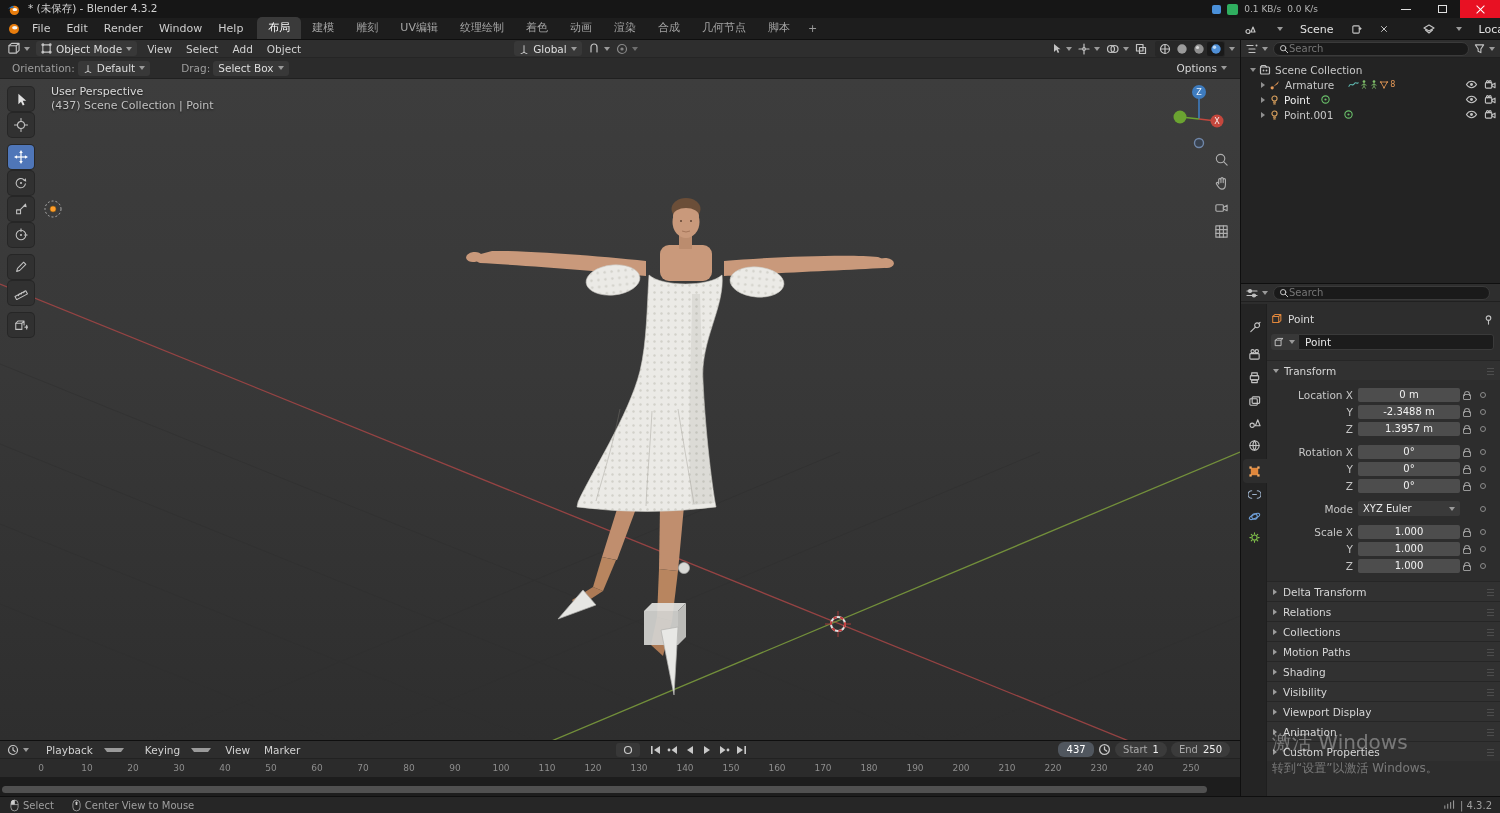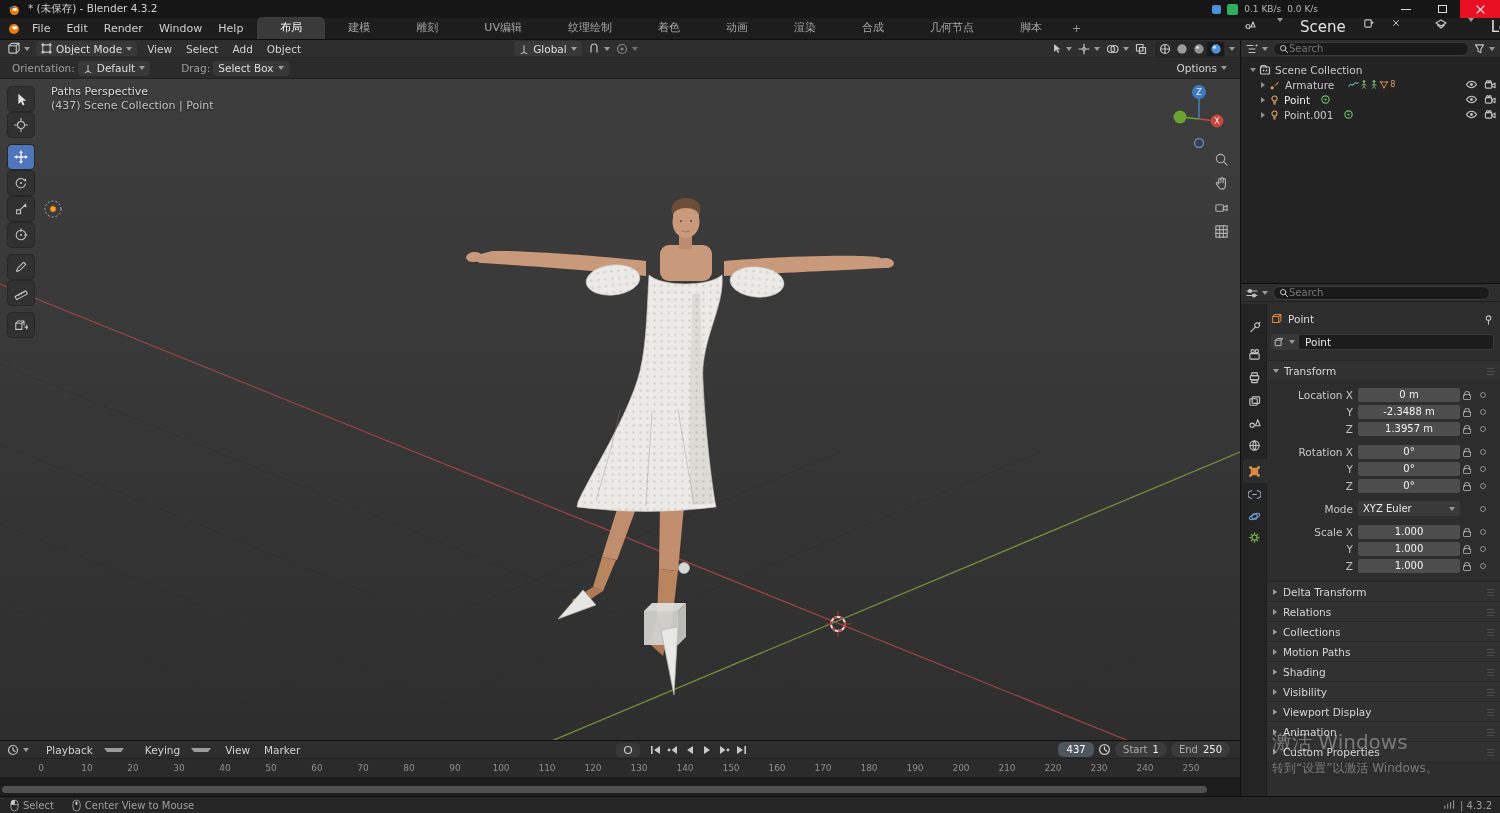--- a/index.html
+++ b/index.html
@@ -20,24 +20,24 @@
 .mini-line{width:10px;height:1px;background:#e0e0e0}
 .maxi{width:9px;height:8px;border:1px solid #e0e0e0}
 .xA,.xB{position:absolute;width:11px;height:1px;background:#fff}
 .xA{transform:rotate(45deg)}.xB{transform:rotate(-45deg)}
 .xwrap{position:relative;width:11px;height:11px;display:flex;align-items:center;justify-content:center}
 
 #topbar{position:absolute;left:0;top:18px;width:1500px;height:22px;background:#1d1d1d;border-bottom:1px solid #0f0f0f;display:flex;align-items:flex-end}
 #topbar .menus{display:flex;align-items:center;height:100%}
 #topbar .menus span{padding:0 8px;color:#cfcfcf}
 .tabs{display:flex;align-items:flex-end;margin-left:6px;height:100%}
-.tab{padding:3px 23px 4px;color:#a5a5a5;border-radius:5px 5px 0 0}
+.tab{padding:3px 11px 4px;color:#a5a5a5;border-radius:5px 5px 0 0}
 .tab.active{background:#3a3a3a;color:#fff}
 .tab.add{padding:3px 7px 4px;color:#9a9a9a}
-#topbar-right{position:absolute;left:1240px;top:0;width:260px;height:22px;display:flex;gap:17px;padding:0 4px;font-size:15px}
+#topbar-right{position:absolute;left:1240px;top:0;width:260px;height:22px;display:flex;align-items:center;gap:17px;padding:0 4px;font-size:11px}
 
 #vh{position:absolute;left:0;top:40px;width:1240px;height:18px;background:#2e2e2e;border-bottom:1px solid #252525;display:flex;align-items:center;font-size:10.5px}
 #vh .menus span{padding:0 7px;color:#d2d2d2}
 .pill{display:flex;align-items:center;background:#383838;border-radius:3px;height:15px;padding:0 5px;margin:0 3px;color:#dedede}
 .iconbtn{display:flex;align-items:center;padding:0 3px}
 .vh-center{display:flex;align-items:center;margin:0 auto}
 .vh-right{display:flex;align-items:center;margin-left:auto;margin-right:5px}
 .shadegrp{display:flex;align-items:center;background:#272727;border-radius:3px;padding:1px;margin-left:5px}
 .shade{width:17px;height:14px;display:flex;align-items:center;justify-content:center;border-radius:2px}
 .shade.active{background:#191919}
@@ -402,21 +402,21 @@
       <g stroke="#a33a3a" stroke-width="1">
         <line x1="838" y1="532" x2="838" y2="537"></line>
           <line x1="838" y1="553" x2="838" y2="558"></line>
         <line x1="825" y1="545" x2="830" y2="545"></line>
           <line x1="846" y1="545" x2="851" y2="545"></line>
       </g>
     </g>
   </svg>
 
   <div class="vp-text">
-    <div class="l1">Paths Perspective</div>
+    <div class="l1">User Perspective</div>
     <div class="l2">(437) Scene Collection | Point</div>
   </div>
 
   
   <div id="toolbar">
     <div class="tool">
         <svg width="14" height="14" viewBox="0 0 16 16">
           <polygon points="5,2 5,14 8,11 10,15.5 12,14.5 10,10 14,10" fill="#e0e0e0"></polygon>
         </svg>
       </div>

